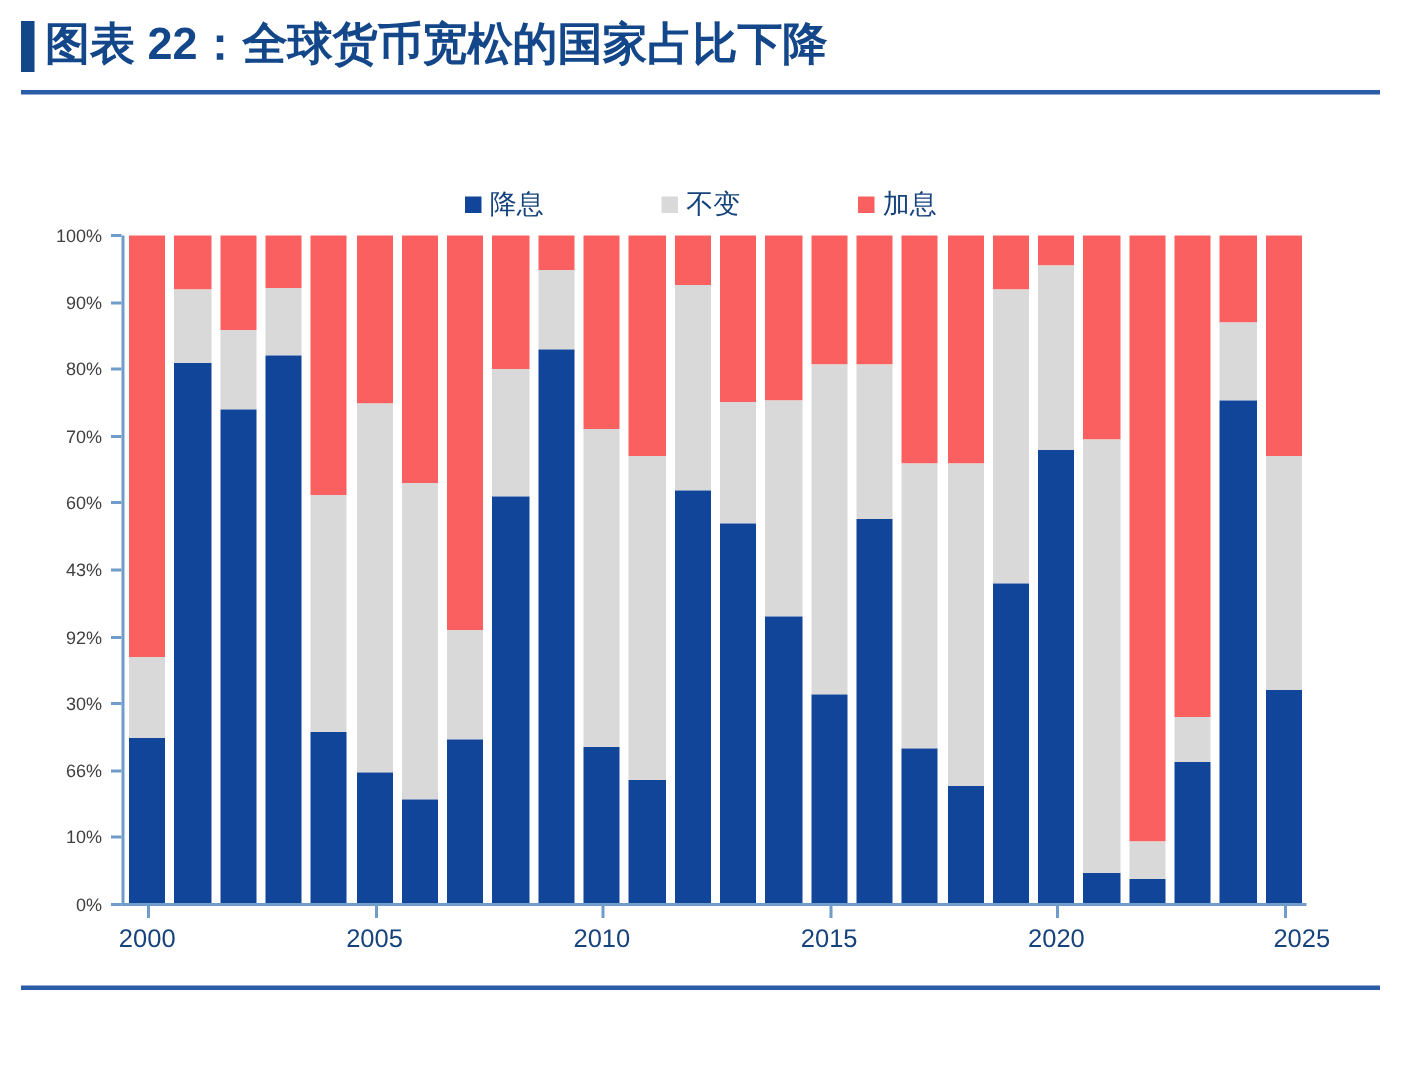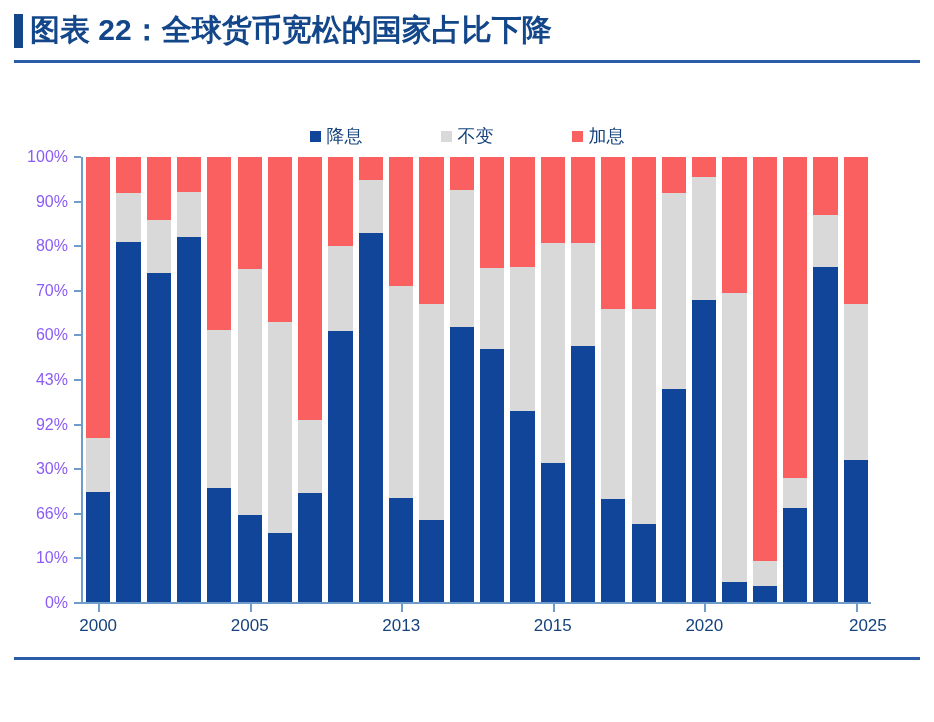--- a/index.html
+++ b/index.html
@@ -95,22 +95,22 @@
     height: 500px;
   }
   .y-labels {
     position: absolute;
     left: 6px; top: 0;
     width: 68px; height: 460px;
   }
   .y-label {
     position: absolute;
     right: 6px;
-    font-size: 16px;
-    color: #8b5cf6;
+    font-size: 12px;
+    color: #404040;
     transform: translateY(-50%);
     white-space: nowrap;
     font-weight: 500;
   }
   .y-axis-line {
     position: absolute;
     left: 81px; top: 7px;
     width: 2px; height: 446px;
     background: #6f9cc9;
   }
@@ -365,21 +365,21 @@
         <div class="x-tick" style="left: 98.1538px;"></div>
         <div class="x-tick" style="left: 249.692px;"></div>
         <div class="x-tick" style="left: 401.231px;"></div>
         <div class="x-tick" style="left: 552.769px;"></div>
         <div class="x-tick" style="left: 704.308px;"></div>
         <div class="x-tick" style="left: 855.846px;"></div>
       </div>
     <div id="x-labels">
         <div class="x-label" style="left: 98.1538px;">2000</div>
         <div class="x-label" style="left: 249.692px;">2005</div>
-        <div class="x-label" style="left: 401.231px;">2013</div>
+        <div class="x-label" style="left: 401.231px;">2010</div>
         <div class="x-label" style="left: 552.769px;">2015</div>
         <div class="x-label" style="left: 704.308px;">2020</div>
         <div class="x-label" style="left: 855.846px; margin-left: 12px;">2025</div>
       </div>
   </div>
 
   <div class="footer-rule"></div>
 
 </div>
 

